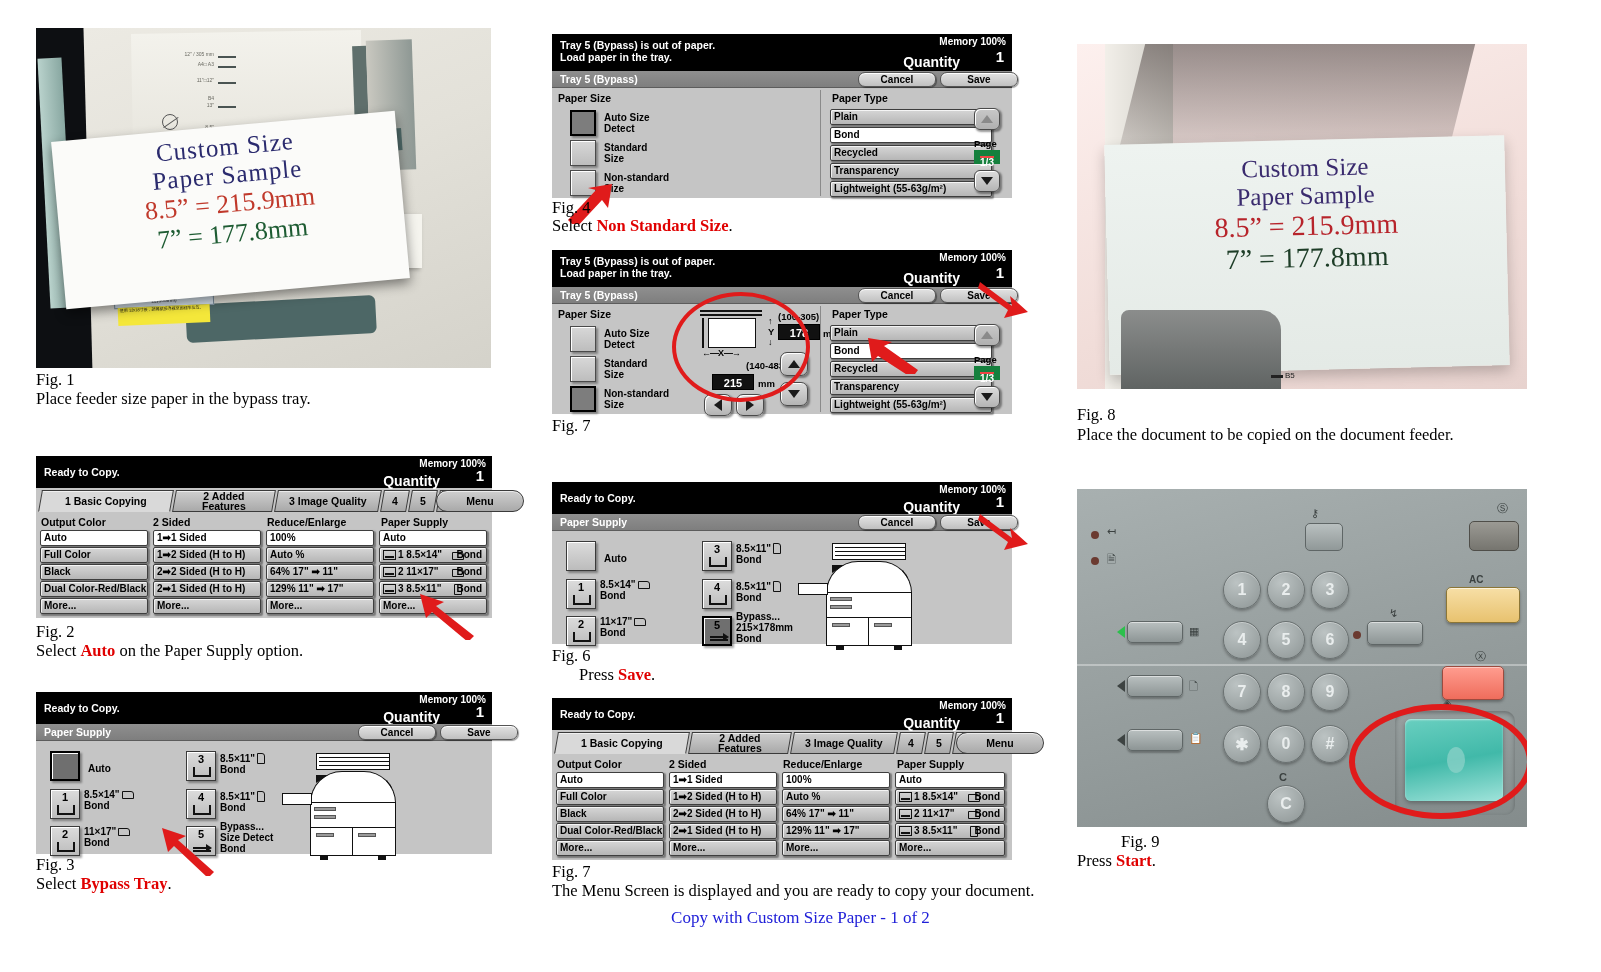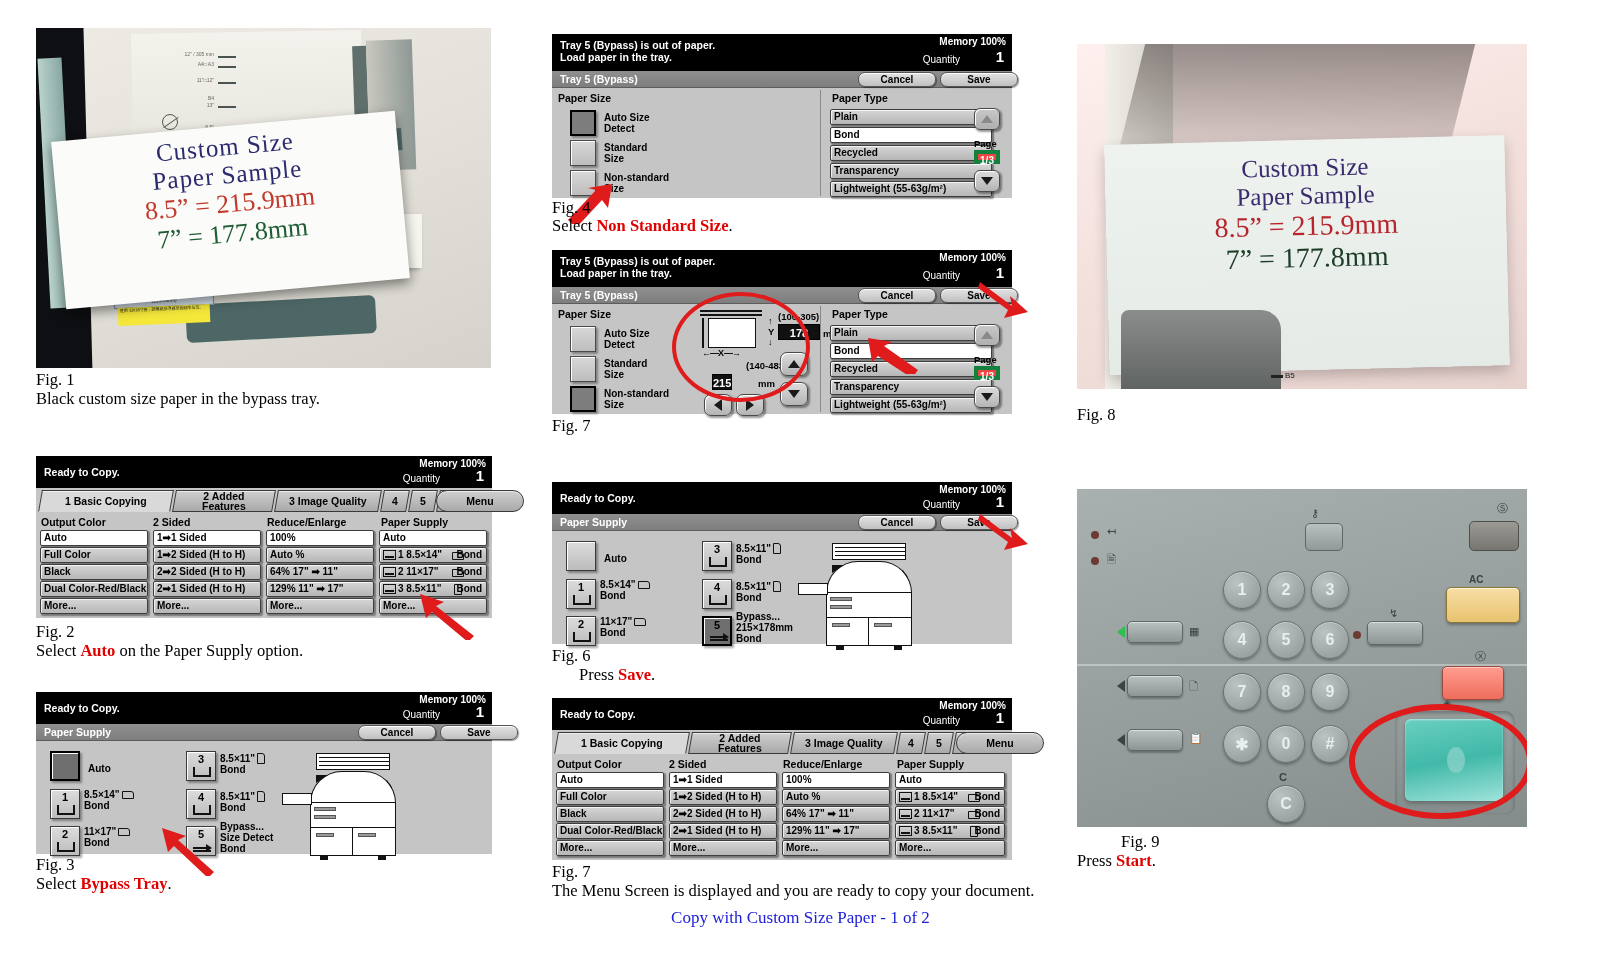--- a/index.html
+++ b/index.html
@@ -146,21 +146,21 @@
     -webkit-font-smoothing:none;
   }
   .lcd-status {
     position:relative; background:#000; color:#fff; height:32px;
   }
   .lcd-status .msg { position:absolute; left:8px; font-size:10.5px; font-weight:bold; }
   .lcd-status .msg1 { top:5px; }
   .lcd-status .msg2 { top:17px; }
   .lcd-status .msgC { top:10px; }
   .lcd-status .mem { position:absolute; right:6px; top:2px; font-size:10px; font-weight:bold; }
-  .lcd-status .qlab { position:absolute; right:52px; top:17px; font-size:10px; font-weight:normal; }
+  .lcd-status .qlab { position:absolute; right:52px; top:17px; font-size:14px; font-weight:bold; }
   .lcd-status .qval { position:absolute; right:8px; top:12px; font-size:15px; font-weight:bold; line-height:1; }
 
   
   .lcd-titlebar { position:relative; height:17px;
     background:linear-gradient(180deg,#8f8f8f,#7e7e7e); border-bottom:1px solid #5c5c5c; }
   .lcd-titlebar .tb-label { position:absolute; left:8px; top:2px; font-size:10.5px; font-weight:bold; color:#fff; }
   .btn3d {
     position:absolute; top:1px; height:15px;
     background:linear-gradient(180deg,#e3e3e3,#c0c0c0);
     border:1px solid #555; border-radius:7px;
@@ -202,21 +202,21 @@
   }
   .updown.dim { background:linear-gradient(180deg,#c8c8c8,#b0b0b0); }
   .updown .gl { position:absolute; left:50%; top:50%; transform:translate(-50%,-50%); width:0; height:0; }
   .updown .up { border-left:6px solid transparent; border-right:6px solid transparent; border-bottom:8px solid #1a1a1a; }
   .updown .dn { border-left:6px solid transparent; border-right:6px solid transparent; border-top:8px solid #1a1a1a; }
   .updown .lf { border-top:6px solid transparent; border-bottom:6px solid transparent; border-right:8px solid #1a1a1a; }
   .updown .rt { border-top:6px solid transparent; border-bottom:6px solid transparent; border-left:8px solid #1a1a1a; }
   .updown.dim .up { border-bottom-color:#8a8a8a; }
   .pagelab { position:absolute; font-size:9.5px; font-weight:bold; }
   .pagebox { position:absolute; background:#ef4444; color:#fff; font-size:10px; font-weight:bold;
-    text-align:center; border:4px solid #15803d; }
+    text-align:center; border:6px solid #15803d; }
 
   
   .valbox { position:absolute; background:#111; color:#fff; font-size:11px; font-weight:bold;
     text-align:center; line-height:14px; border:1px solid #000; }
   .unit { position:absolute; font-size:9.5px; font-weight:bold; }
   .rangelab { position:absolute; font-size:9.5px; font-weight:bold; }
 
   
   .tabbar { position:absolute; left:0; height:24px; }
   .tab {
@@ -324,21 +324,21 @@
     <div class="f1-bluelab">12(305mm)</div>
     <div class="f1-yellowlab">使用 12x18寸後，請將紙張導模至固標準位置。</div>
     <div class="f1-paper">
       <div class="l1">Custom Size</div>
       <div class="l2">Paper Sample</div>
       <div class="l3">8.5” = 215.9mm</div>
       <div class="l4">7” = 177.8mm</div>
     </div>
   </div>
   <div class="figlabel" style="left:36px; top:370px; position:absolute;">Fig. 1</div>
-  <div class="cap" style="left:36px; top:388px; position:absolute;">Black custom size paper in the bypass tray.</div>
+  <div class="cap" style="left:36px; top:388px; position:absolute;">Place feeder size paper in the bypass tray.</div>
 
   <div class="lcd" id="lcd-fig2" style="left:36px; top:456px; width:456px; height:162px;">
     <div class="lcd-status">
       <div class="msg msgC">Ready to Copy.</div>
       <div class="mem">Memory 100%</div>
       <div class="qlab">Quantity</div>
       <div class="qval">1</div>
     </div>
     <div class="lcd-body" style="height:130px;">
 
@@ -598,21 +598,21 @@
 
       <div style="position:absolute; left:216px; top:12px; font-size:9px; font-weight:bold;">↑</div>
       <div style="position:absolute; left:216px; top:22px; font-size:9.5px; font-weight:bold;">Y</div>
       <div style="position:absolute; left:216px; top:33px; font-size:9px; font-weight:bold;">↓</div>
       <div class="rangelab" style="left:226px; top:7px;">(100-305)</div>
       <div class="valbox" style="left:226px; top:20px; width:42px; height:16px; line-height:16px;">178</div>
       <div class="unit" style="left:271px; top:24px;">mm</div>
 
       <div style="position:absolute; left:150px; top:44px; font-size:9px; font-weight:bold; letter-spacing:-1px;">←—<span style="letter-spacing:0">X</span>—→</div>
       <div class="rangelab" style="left:154px; top:56px;margin-left:40px;">(140-483)</div>
-      <div class="valbox" style="left:160px; top:70px; width:20px; height:16px; line-height:16px;">215</div>
+      <div class="valbox" style="left:160px; top:70px; width:42px; height:16px; line-height:16px;">215</div>
       <div class="unit" style="left:206px; top:74px;">mm</div>
 
       <div class="updown" style="left:228px; top:48px; width:28px; height:24px; border-radius:7px;">
           <div class="gl up"></div>
         </div>
       <div class="updown" style="left:228px; top:78px; width:28px; height:24px; border-radius:7px;">
           <div class="gl dn"></div>
         </div>
       <div class="updown" style="left:152px; top:90px; width:28px; height:22px; border-radius:7px;">
           <div class="gl lf"></div>
@@ -836,20 +836,21 @@
     <div class="f8-paper">
       <div class="l1">Custom Size</div>
       <div class="l2">Paper Sample</div>
       <div class="l3">8.5” = 215.9mm</div>
       <div class="l4">7” = 177.8mm</div>
     </div>
     <div class="f8-cover"></div>
     <div class="f8-b5">B5</div>
   </div>
   <div class="figlabel" style="left:1077px; top:405px; position:absolute;">Fig. 8</div>
+  <div class="cap" style="left:1077px; top:424px; position:absolute;">Place the document to be copied on the document feeder.</div>
 
   <div class="photo" id="photo-fig9">
     <div class="f9-bg"></div>
     <div class="f9-seam"></div>
 
     <div class="f9-led" style="left:14px; top:42px;"></div>
     <div class="f9-ico" style="left:30px; top:36px;">↤</div>
     <div class="f9-led" style="left:14px; top:68px;"></div>
     <div class="f9-ico" style="left:30px; top:62px;">🗎</div>
 

